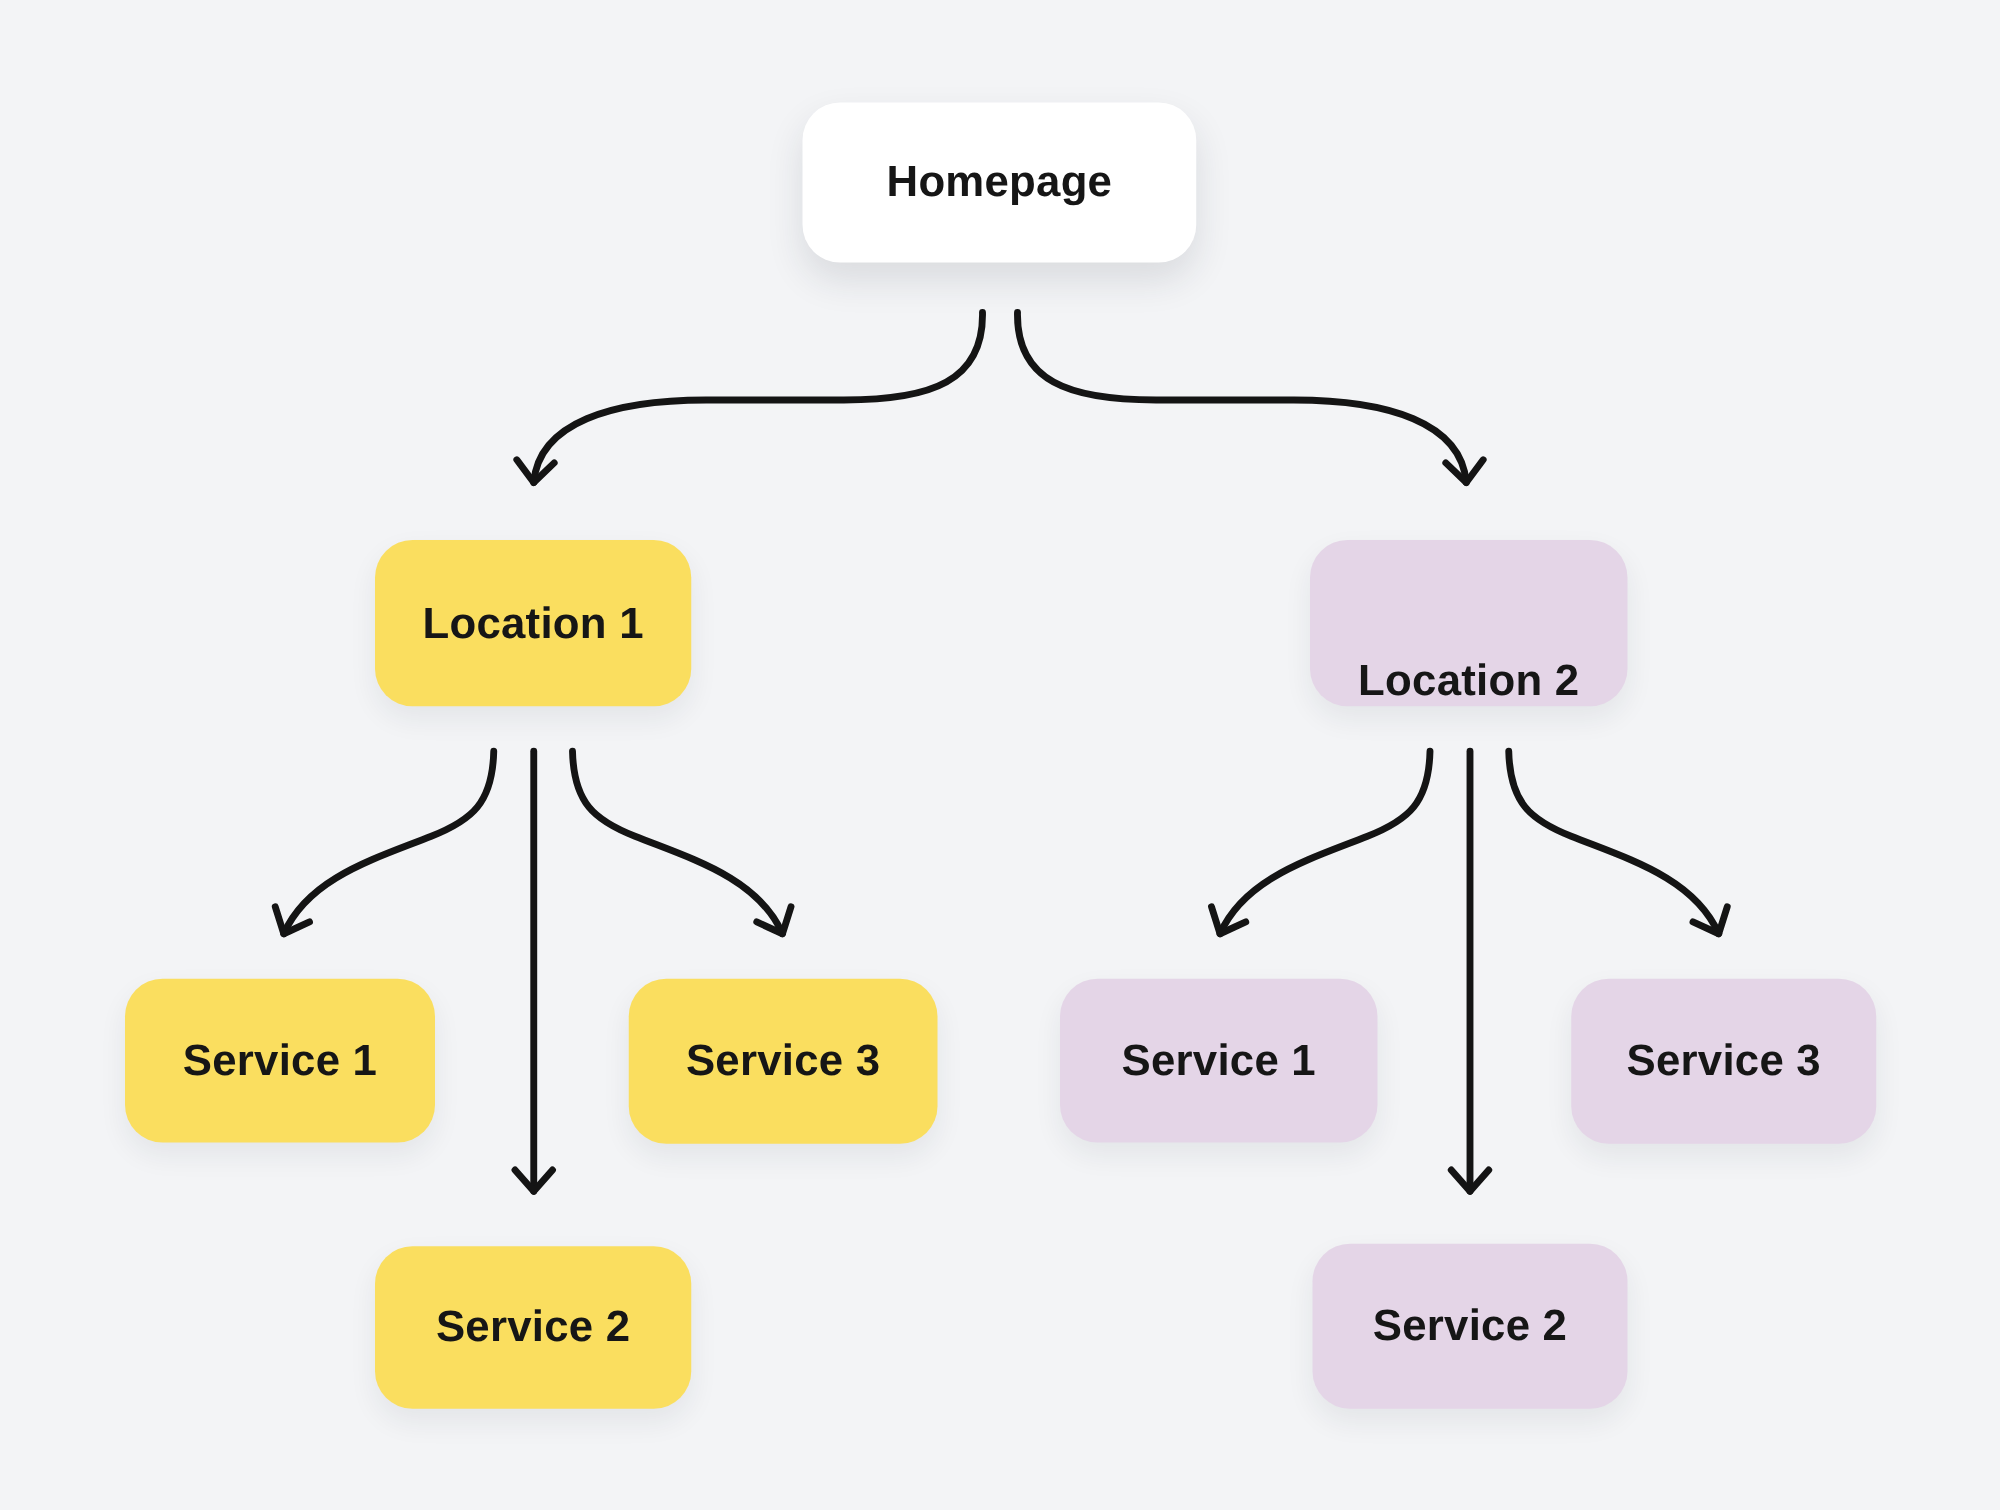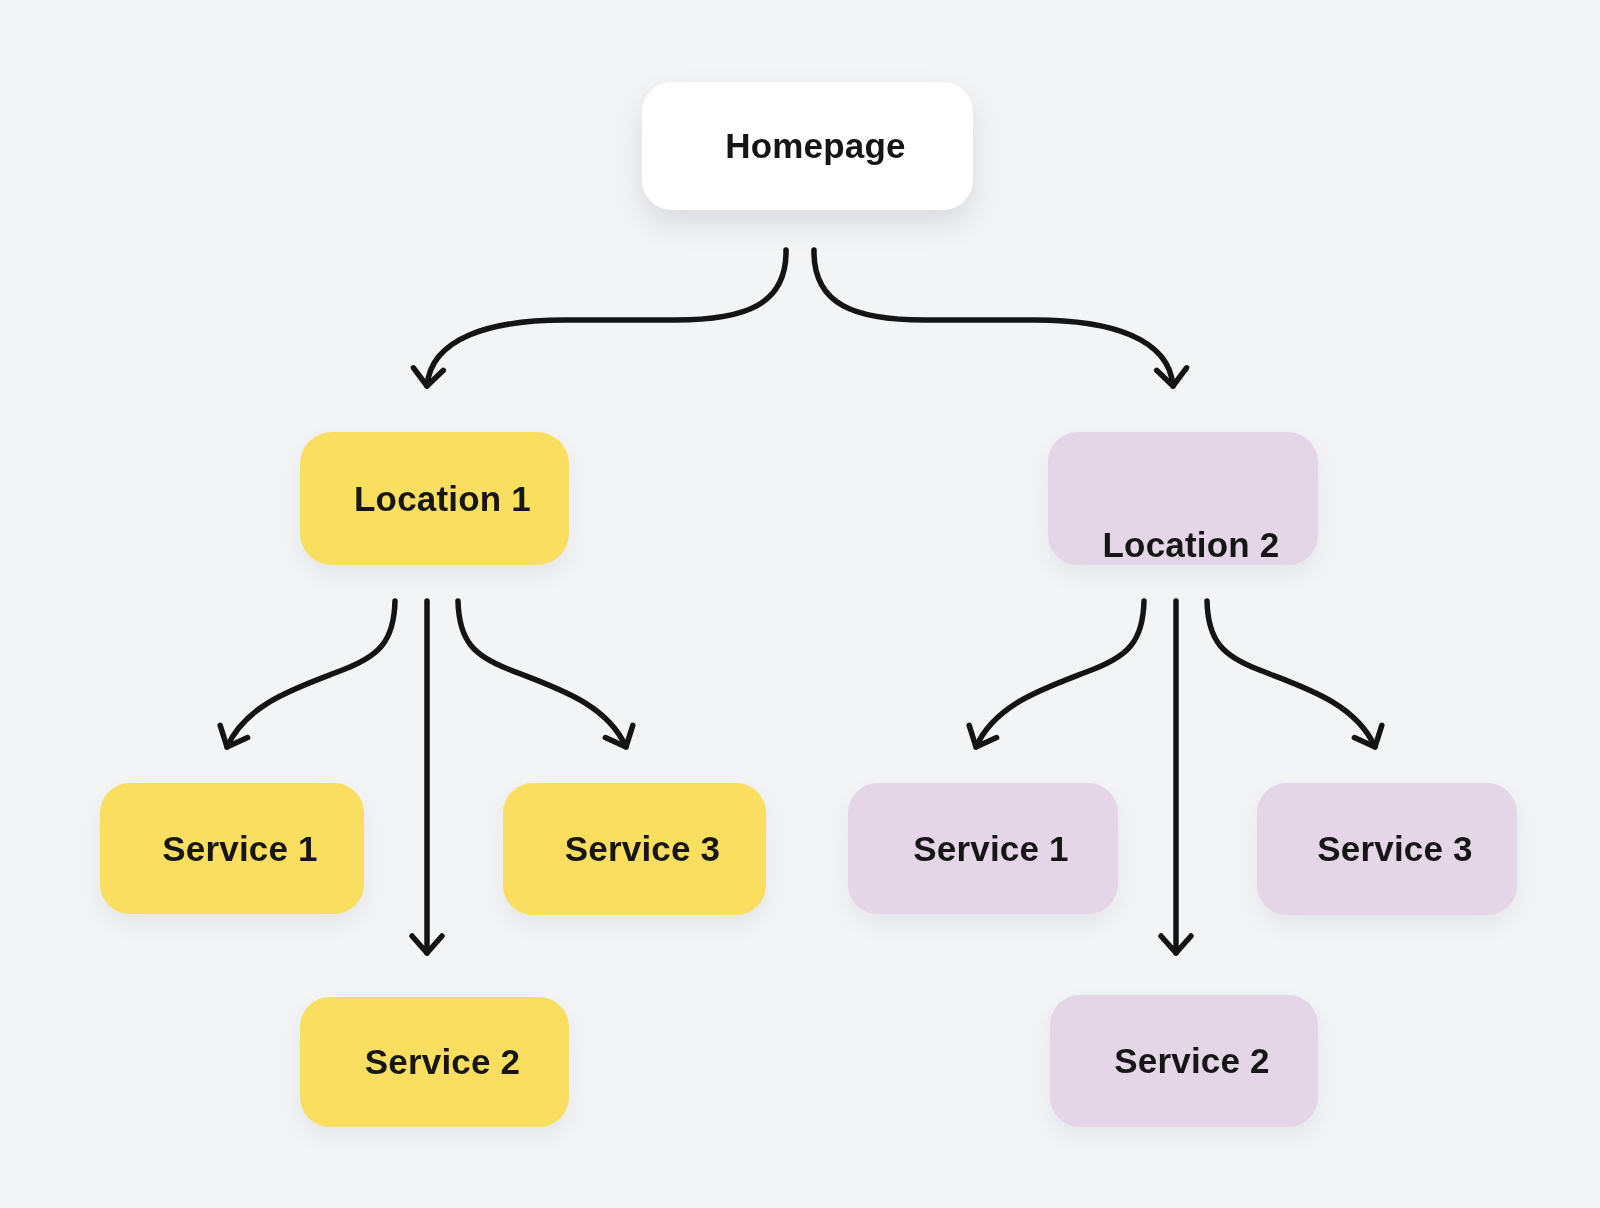--- a/index.html
+++ b/index.html
@@ -28,21 +28,20 @@
     align-items: center;
     justify-content: center;
     border-radius: 30px;
     font-weight: 700;
     font-size: 35px;
     letter-spacing: 0.2px;
     color: #161616;
     box-shadow: 0 10px 22px rgba(35, 40, 60, 0.07);
     cursor: default;
     user-select: none;
-    padding-left: 16px;
   }
   .node.root {
     box-shadow: 0 14px 30px rgba(35, 40, 60, 0.12);
   }
   .node-label {
     pointer-events: none;
   }
 </style>
 </head>
 <body>
@@ -64,21 +63,21 @@
       <path d="M 1144 601 C 1143 642 1127 656 1094 669 C 1049 687 996 702 976 747" marker-end="url(#chev)"></path>
       <path d="M 1176 601 L 1176 953" marker-end="url(#chev)"></path>
       <path d="M 1207 601 C 1208 642 1224 656 1257 669 C 1302 687 1355 702 1375 747" marker-end="url(#chev)"></path>
     </g>
   </svg>
 
   <div class="node root" style="left: 642px; top: 82px; width: 315px; height: 128px; background: rgb(255, 255, 255);">
     <span class="node-label">Homepage</span>
   </div>
 
-  <div class="node" style="left: 300px; top: 432px; width: 253px; height: 133px; background: rgb(250, 222, 95); border-radius: 32px;">
+  <div class="node" style="left: 300px; top: 432px; width: 253px; height: 133px; background: rgb(250, 222, 95);">
     <span class="node-label">Location 1</span>
   </div>
 
   <div class="node" style="left: 1048px; top: 432px; width: 254px; height: 133px; background: rgb(228, 213, 231); align-items: flex-end;">
     <span class="node-label">Location 2</span>
   </div>
 
   <div class="node" style="left: 100px; top: 783px; width: 248px; height: 131px; background: rgb(250, 222, 95);">
     <span class="node-label">Service 1</span>
   </div>

